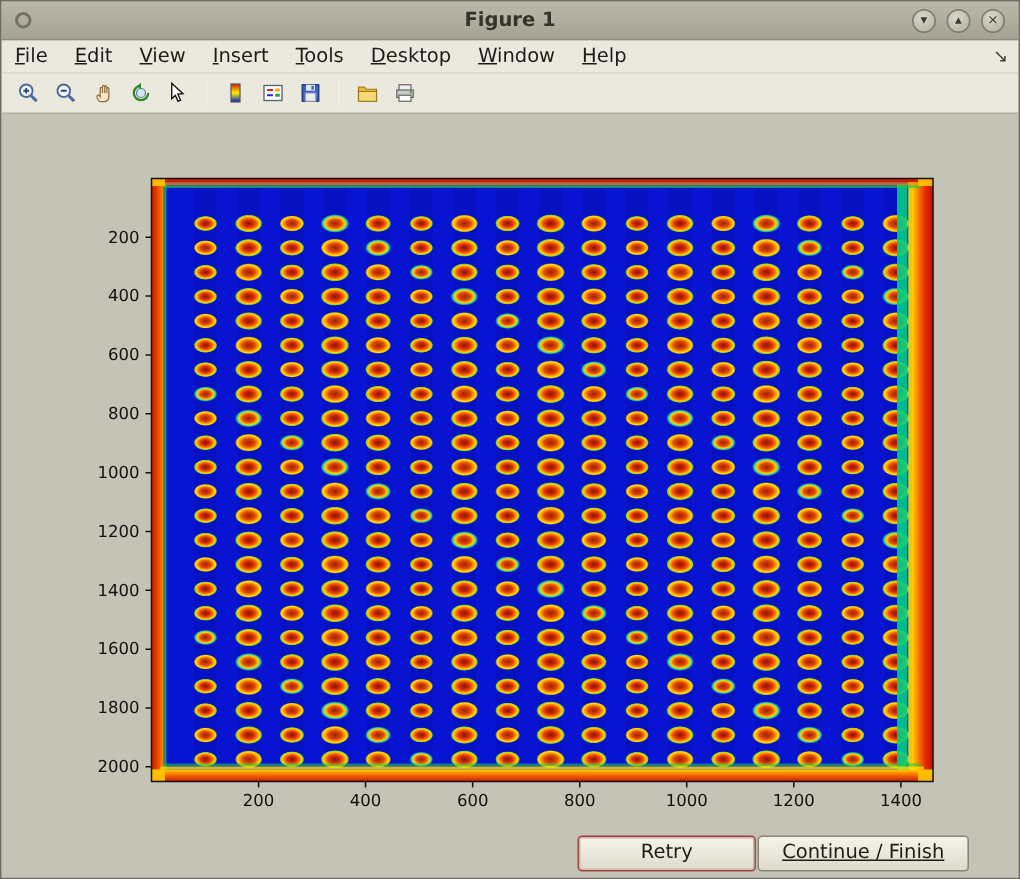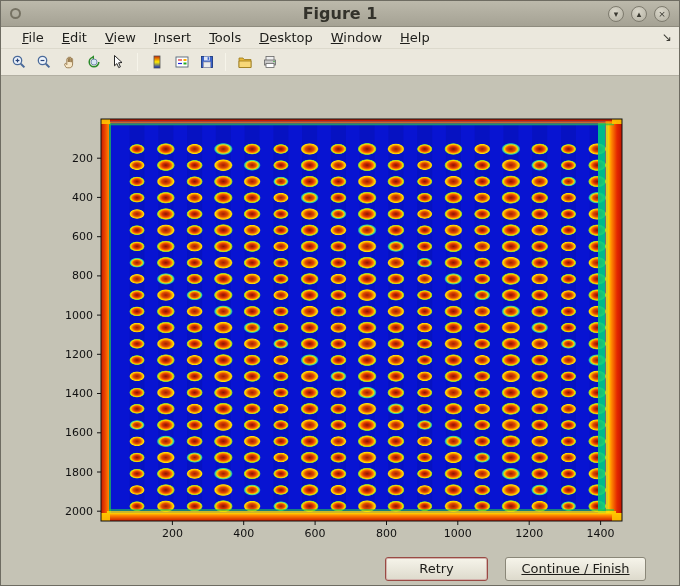--- a/index.html
+++ b/index.html
@@ -13,39 +13,39 @@
 
   
   .titlebar {
     height: 26px; position: relative;
     background: linear-gradient(#bcb9ab, #a5a294);
     border-bottom: 1px solid #8e8b7e;
     display: flex; align-items: center;
   }
   .titlebar-title {
     position: absolute; left: 0; right: 0; text-align: center;
-    font-size: 16px; font-weight: bold; color: #33322b; pointer-events: none;
+    font-size: 13px; font-weight: bold; color: #33322b; pointer-events: none;
   }
   .win-menu-icon {
     width: 11px; height: 11px; border: 2px solid #767263; border-radius: 50%;
     margin-left: 9px; z-index: 1; background: transparent;
   }
   .win-controls { margin-left: auto; display: flex; gap: 7px; margin-right: 9px; z-index: 1; }
   .win-ctrl {
     width: 16px; height: 16px; border-radius: 50%;
     border: 1px solid #7e7b6e;
     background: radial-gradient(circle at 40% 32%, #dad7ca, #b2af a1);
     background: radial-gradient(circle at 40% 32%, #dad7ca, #b2afa1);
     font-size: 9px; line-height: 14px; text-align: center; color: #3a3931; cursor: default;
   }
 
   
   .menubar {
     height: 22px; background: #ebe8dd; border-bottom: 1px solid #dcd9cc;
-    display: flex; align-items: center; padding-left: 12px;
+    display: flex; align-items: center; padding-left: 0;
     font-size: 13px; color: #1d1d1a; position: relative;
   }
   .menu-item { padding: 2px 9px; cursor: default; }
   .menu-item u { text-decoration: underline; }
   .dock-icon { position: absolute; right: 7px; top: 3px; font-size: 12px; color: #3c3b34; cursor: default; }
 
   
   .toolbar {
     height: 27px; background: #ebe8dd; border-bottom: 1px solid #b2afa2;
     display: flex; align-items: center; padding-left: 7px; gap: 4px;
@@ -62,21 +62,21 @@
 
   
   .fig-btn {
     position: absolute; height: 24px; font-size: 13px; color: #1d1c18;
     background: linear-gradient(#f6f4ea, #ddDAcc);
     background: linear-gradient(#f6f4ea, #dddacc);
     border: 1px solid #8a8778; border-radius: 3px;
     text-align: center; line-height: 21px; cursor: default;
   }
   .fig-btn.retry {
-    left: 384px; top: 481px; width: 103px;
+    left: 384px; top: 481px; width: 119px;
     border: 1px solid #9a4a44; box-shadow: inset 0 0 0 1px #d3b2ac;
   }
   .fig-btn.continue { left: 504px; top: 481px; width: 141px; text-decoration: underline; }
 </style>
 </head>
 <body>
 
 <div class="window">
 
   <div class="titlebar">

